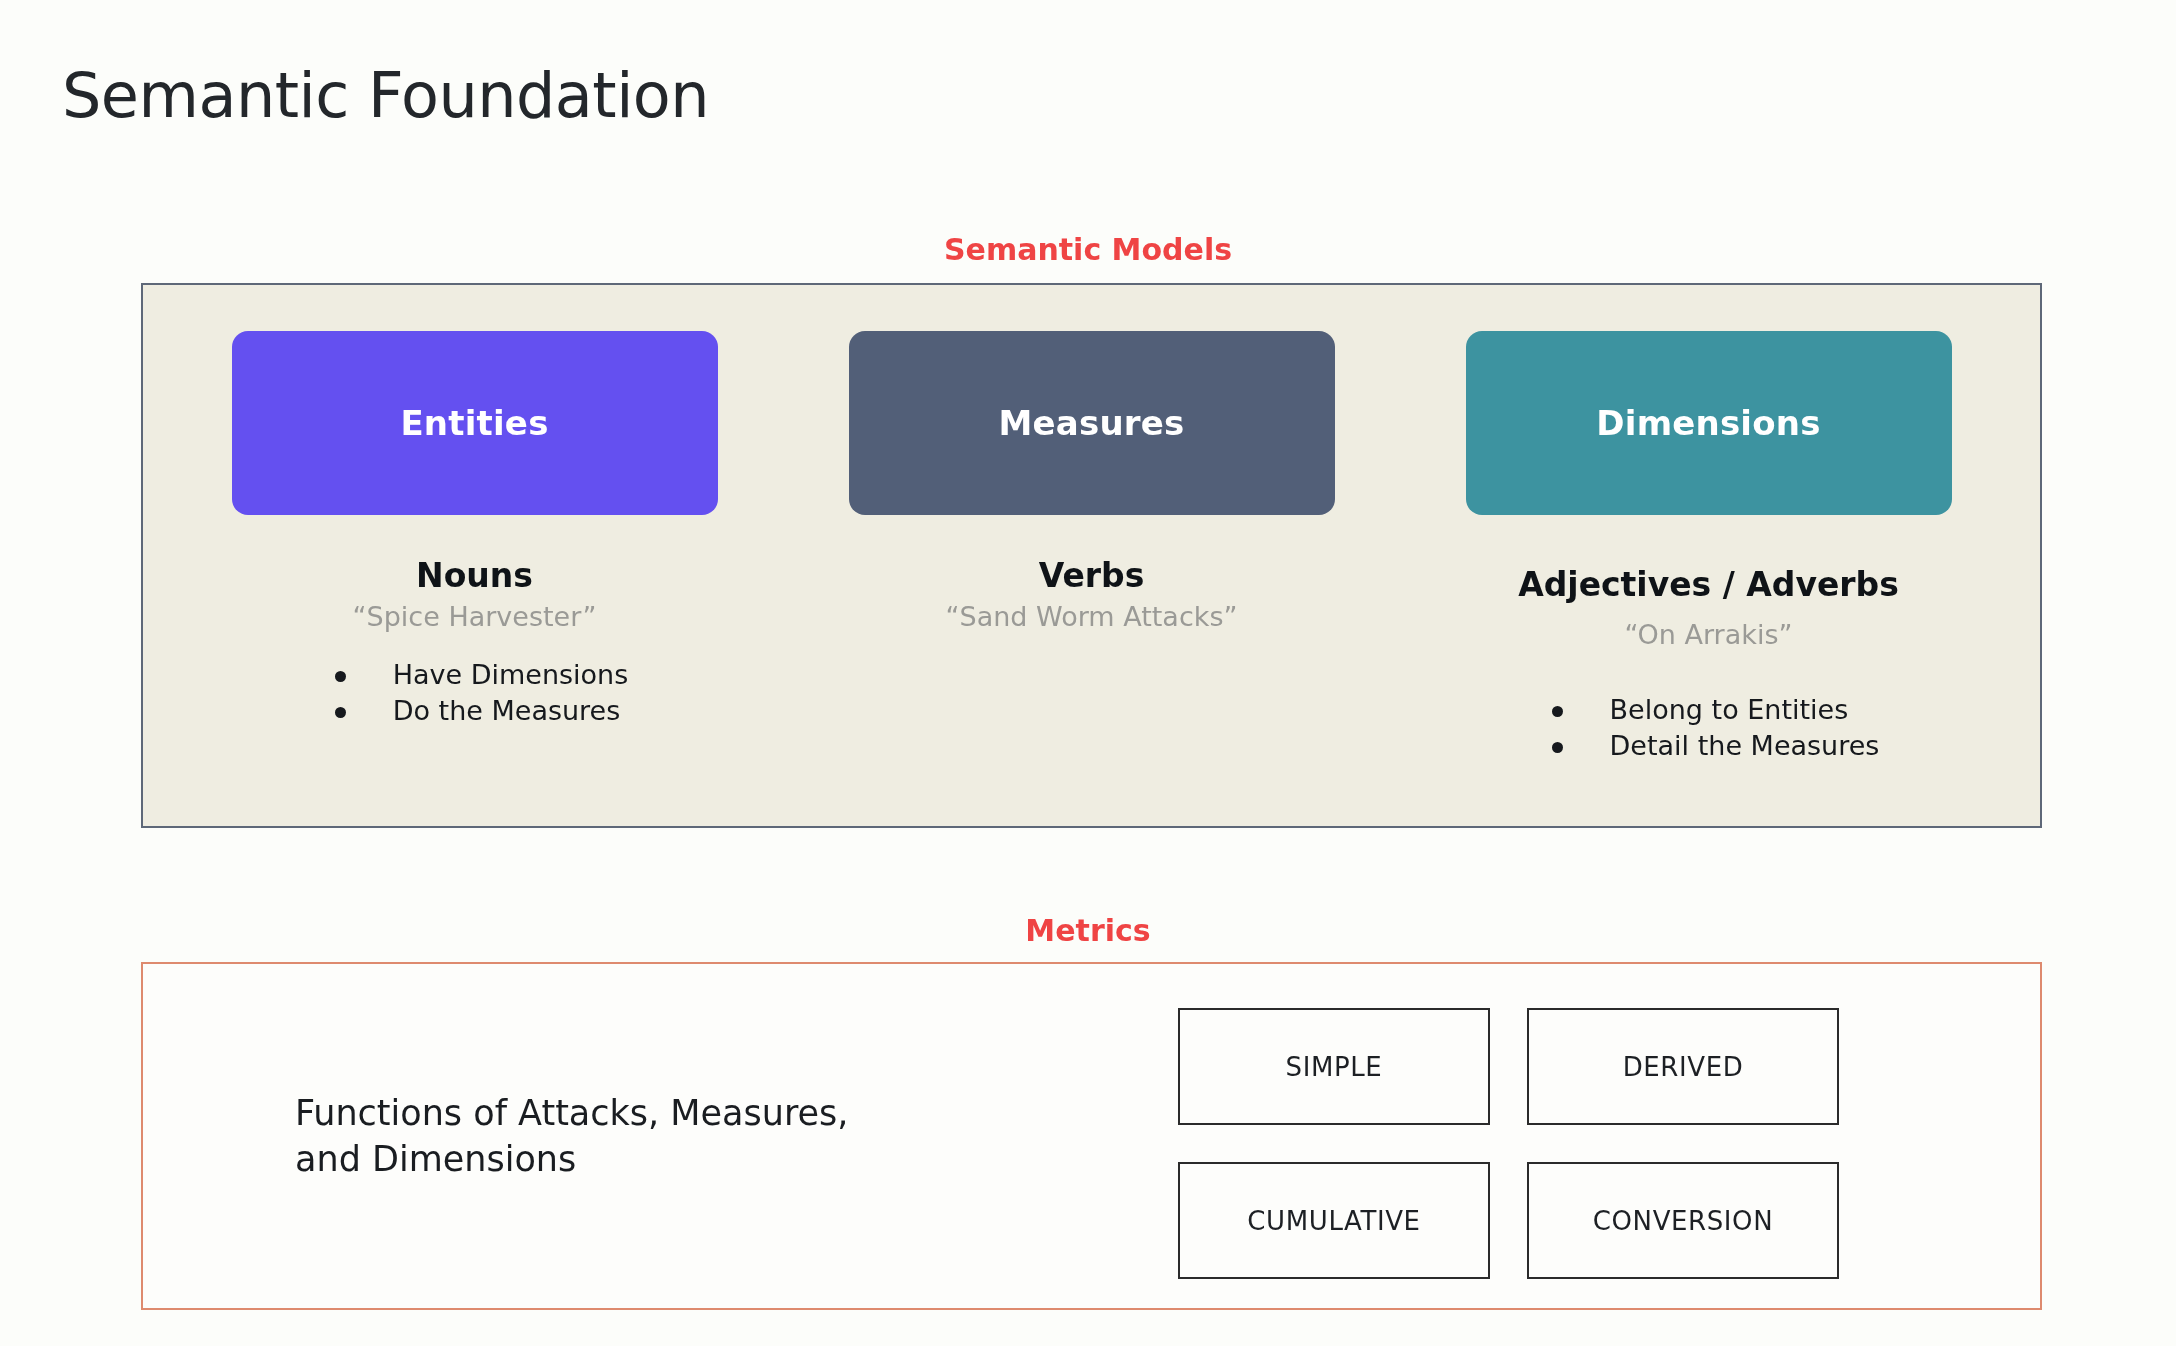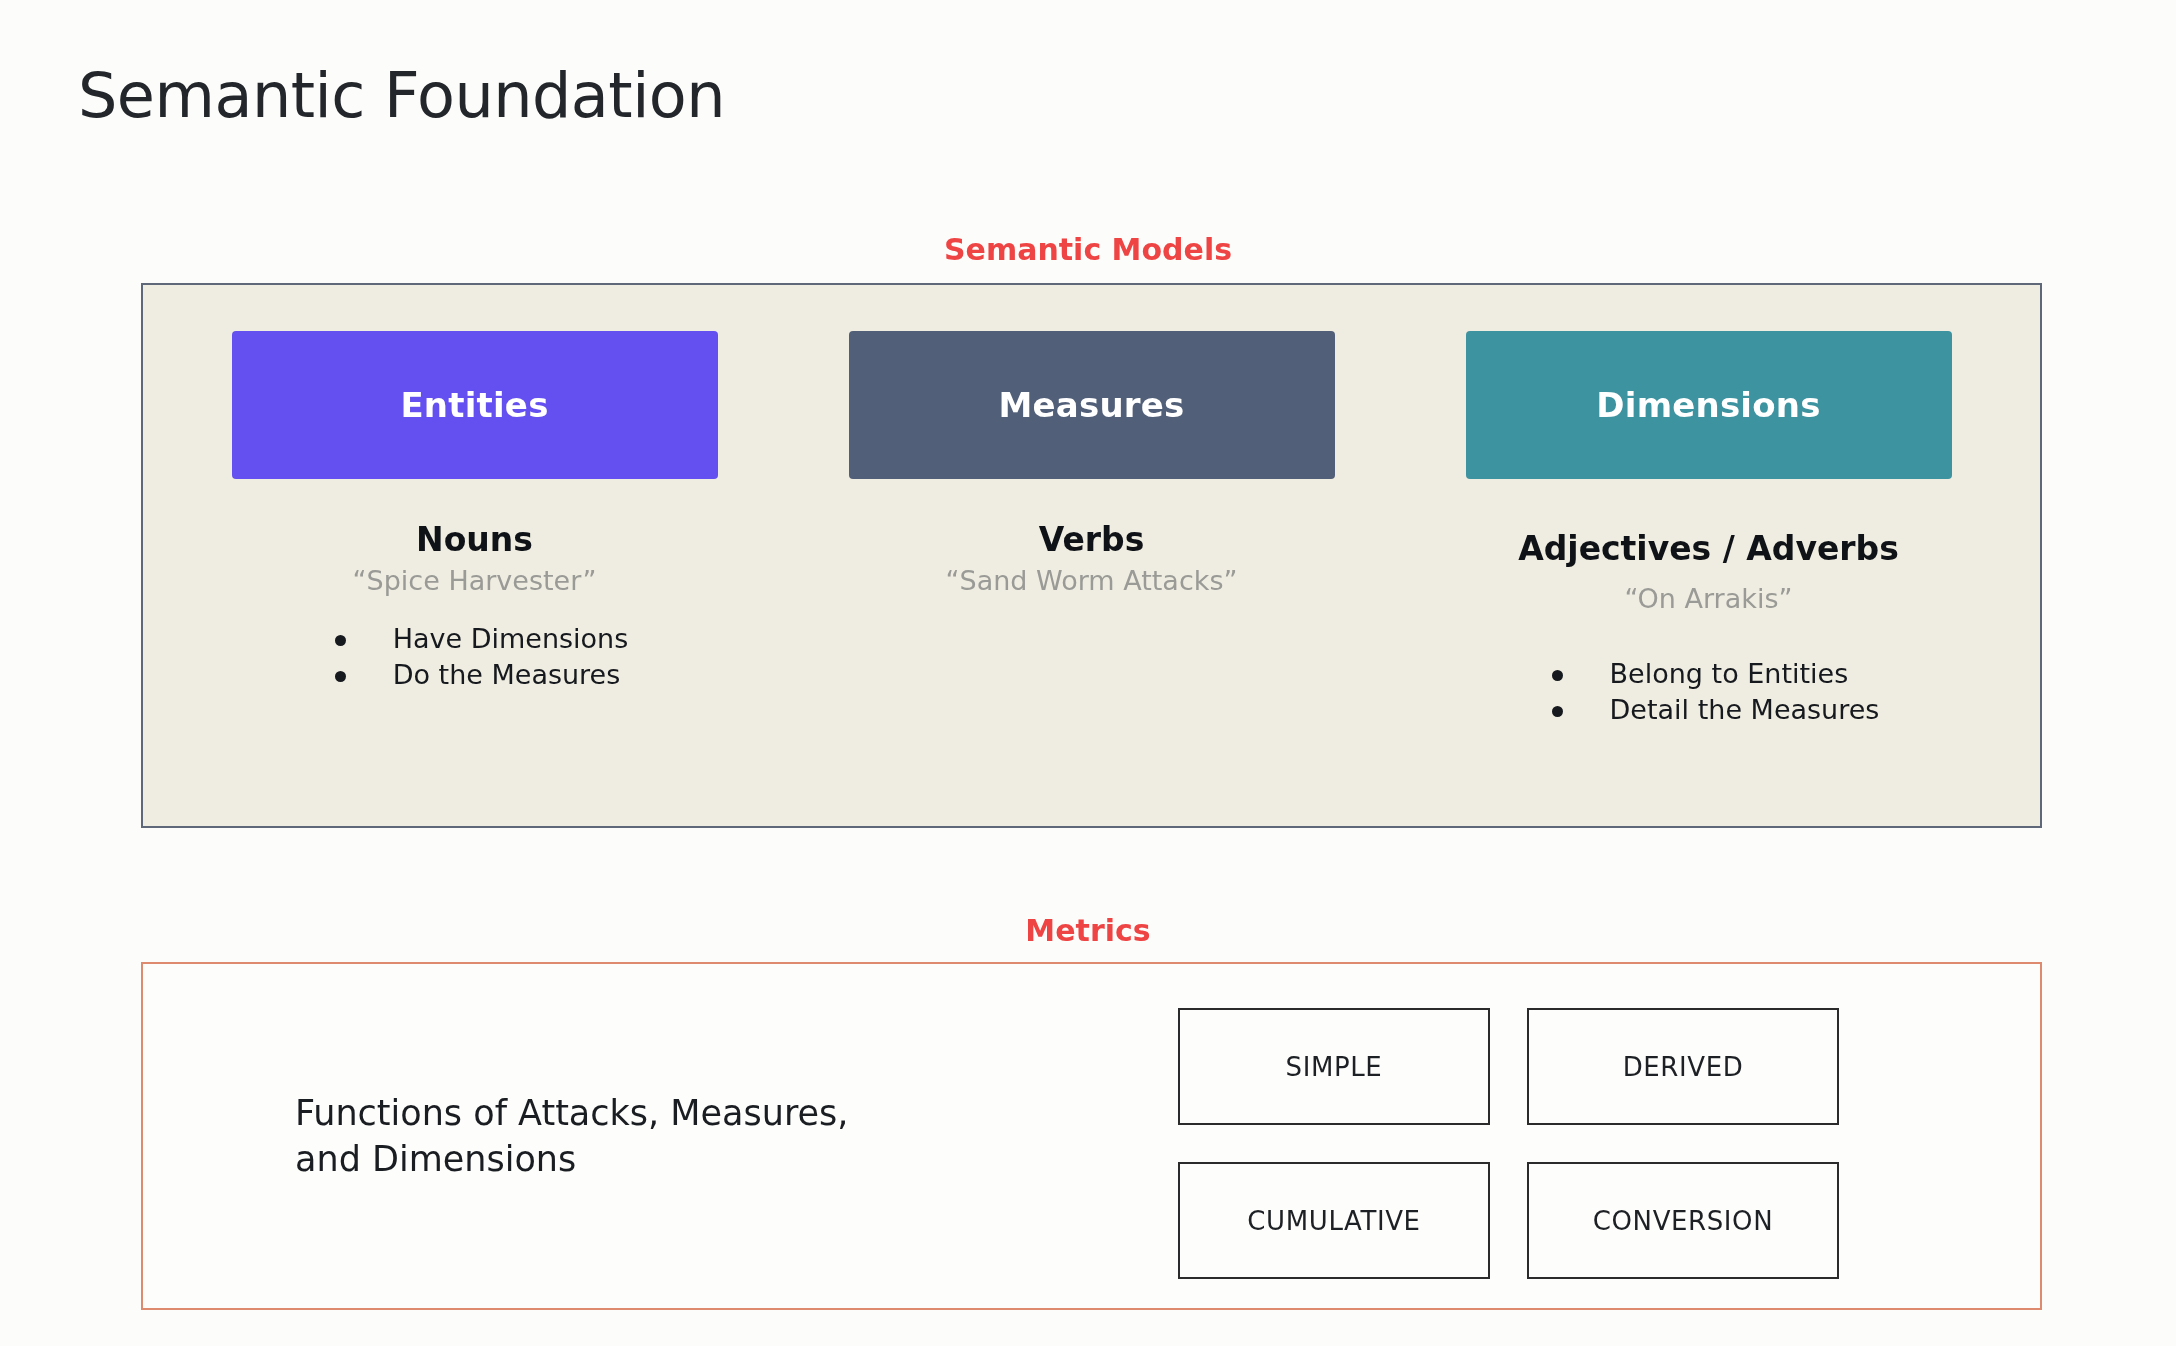--- a/index.html
+++ b/index.html
@@ -15,21 +15,21 @@
   .slide {
     position: relative;
     width: 2176px;
     height: 1346px;
     background: #fcfdfa;
   }
 
   
   .slide-title {
     position: absolute;
-    left: 78px;
+    left: 62px;
     top: 62px;
     font-size: 62px;
     font-weight: 400;
     color: #23272b;
     letter-spacing: -0.5px;
     line-height: 1.1;
     white-space: nowrap;
   }
 
   
@@ -70,22 +70,22 @@
     align-items: center;
     padding-top: 46px;
   }
   .model-col.col-1 { padding-right: 28px; }
   .model-col.col-2 { padding-left: 10px; padding-right: 10px; }
   .model-col.col-3 { padding-left: 28px; gap: 9px; }
 
   .model-card {
     width: 100%;
     max-width: 486px;
-    height: 148px;
-    border-radius: 4px;
+    height: 184px;
+    border-radius: 16px;
     display: flex;
     align-items: center;
     justify-content: center;
     color: #ffffff;
     font-size: 34px;
     font-weight: 700;
     letter-spacing: 0.2px;
   }
   .model-card.entities   { background: #6450f0; }
   .model-card.measures   { background: #525f78; }

